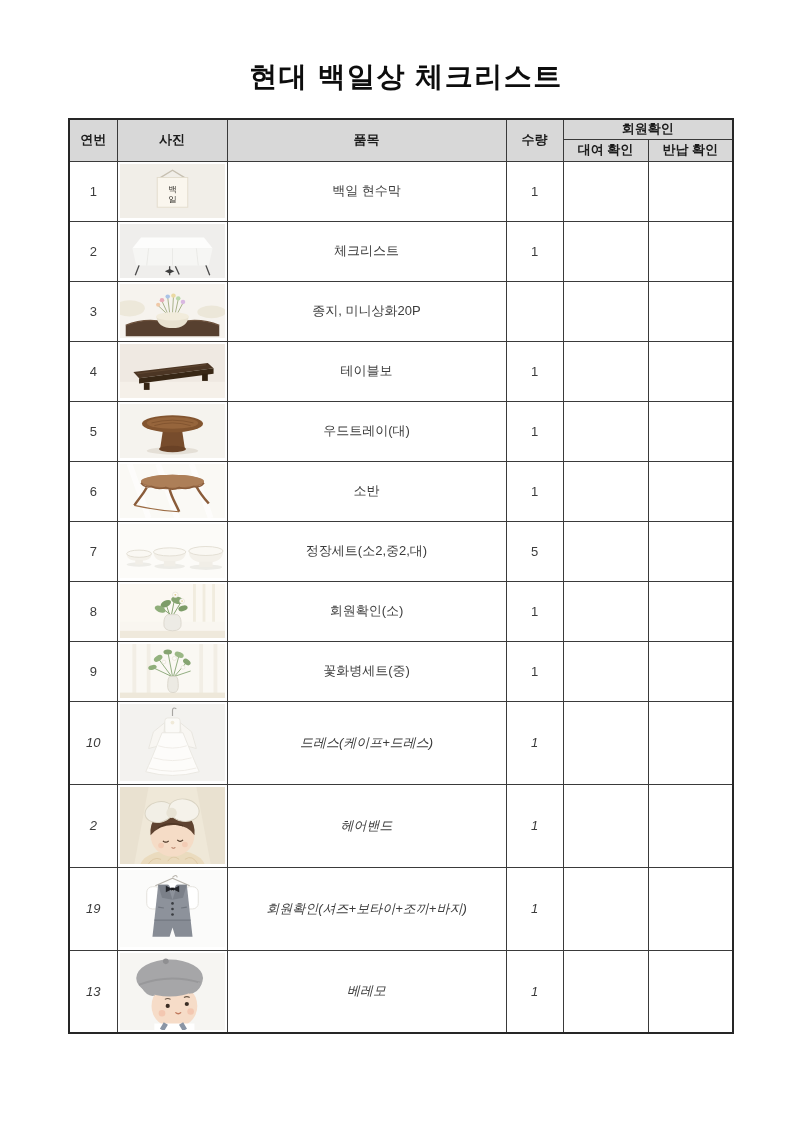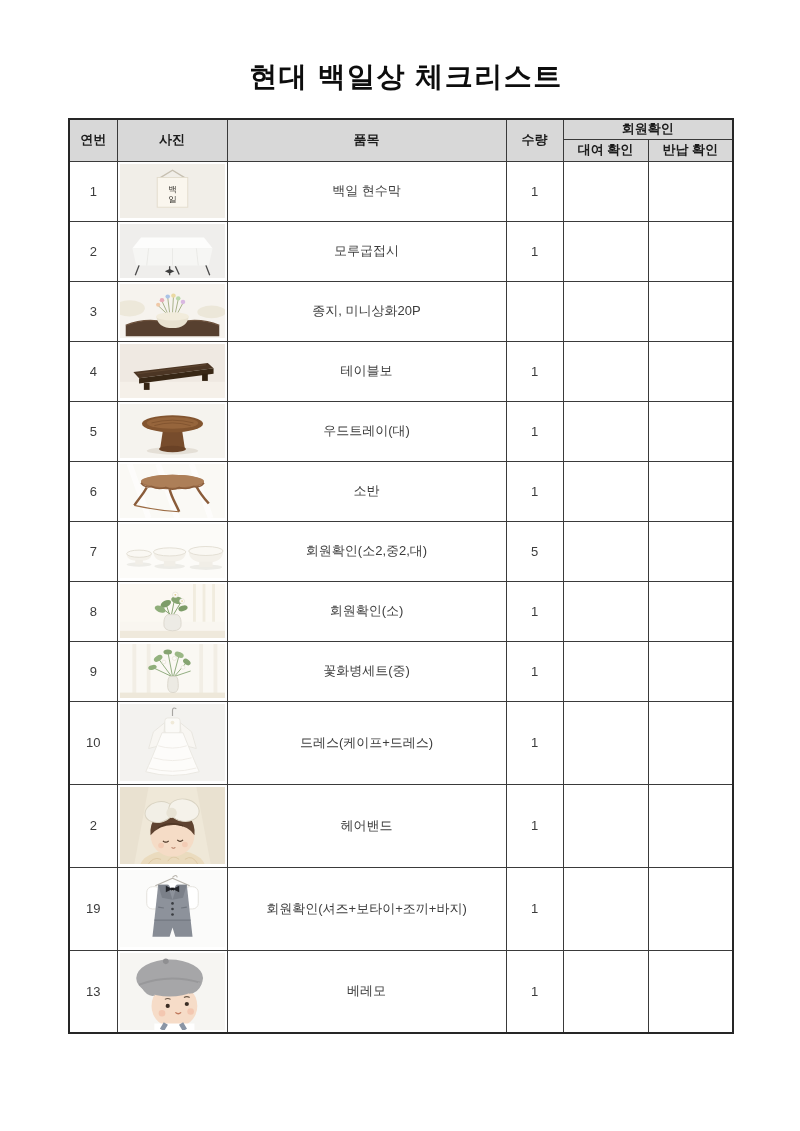--- a/index.html
+++ b/index.html
@@ -29,21 +29,21 @@
     text-align: center; vertical-align: middle;
     overflow: hidden;
   }
   .checklist thead th {
     background: #d8d8d8;
     font-size: 13px; font-weight: 700; color: #1b1b1b;
   }
   .h-top { height: 20px; }
   .h-sub { height: 22px; }
   tr.row { height: 60px; }
-  tr.row.tall { height: 83px; }
+  tr.row.tall { height: 83px; font-style: italic; }
   td.no-cell, td.qty-cell, td.item-cell {
     font-size: 13px; color: #3c3c3c;
   }
   td.photo-cell { padding: 2px; background: #ffffff; }
   .photo-box { width: 100%; }
   .photo-box.short { height: 54px; }
   .photo-box.tall  { height: 77px; }
   .photo-box svg { width: 100%; height: 100%; display: block; }
   .dotted-left { border-left: 1px dotted #8a8a8a !important; }
 </style>
@@ -100,21 +100,21 @@
             <svg viewBox="0 0 110 60" preserveAspectRatio="none" xmlns="http://www.w3.org/2000/svg">
               <rect width="110" height="60" fill="#efeeec"></rect>
               <polygon points="22,15 88,15 97,27 13,27" fill="#fdfdfc"></polygon>
               <polygon points="13,27 97,27 93,46 17,46" fill="#f6f6f4"></polygon>
               <path d="M30 27 L28 46 M55 27 L55 46 M80 27 L82 46" stroke="#e8e8e5" stroke-width="1"></path>
               <path d="M20 46 L16 57 M90 46 L94 57 M52 47 L52 57 M58 47 L62 56" stroke="#4c4c4c" stroke-width="1.4" fill="none"></path>
               <polygon points="52,50 57,52.5 52,55 47,52.5" fill="#3d3d3d"></polygon>
             </svg>
           </div>
         </td>
-        <td class="item-cell">모루굽접시</td>
+        <td class="item-cell">체크리스트</td>
         <td class="qty-cell">1</td>
         <td class="check-cell"></td>
         <td class="check-cell dotted-left"></td>
       </tr>
       <tr class="row">
         <td class="no-cell">3</td>
         <td class="photo-cell">
           <div class="photo-box short">
             <svg viewBox="0 0 110 60" preserveAspectRatio="none" xmlns="http://www.w3.org/2000/svg">
               <rect width="110" height="60" fill="#f6f3ee"></rect>
@@ -213,21 +213,21 @@
               <rect x="16" y="40" width="8" height="5" fill="#f1eee7"></rect>
               <path d="M35 31 Q35 42 52 42 Q69 42 69 31" fill="#f4f1ea"></path>
               <ellipse cx="52" cy="31" rx="17" ry="4.5" fill="#faf8f3" stroke="#e2ded3"></ellipse>
               <rect x="46" y="41" width="12" height="6" fill="#f1eee7"></rect>
               <path d="M72 30 Q72 43 90 43 Q108 43 108 30" fill="#f4f1ea"></path>
               <ellipse cx="90" cy="30" rx="18" ry="5" fill="#faf8f3" stroke="#e2ded3"></ellipse>
               <rect x="83" y="42" width="14" height="6" fill="#f1eee7"></rect>
             </svg>
           </div>
         </td>
-        <td class="item-cell">회원확인(소2,중2,대)</td>
+        <td class="item-cell">정장세트(소2,중2,대)</td>
         <td class="qty-cell">5</td>
         <td class="check-cell"></td>
         <td class="check-cell dotted-left"></td>
       </tr>
       <tr class="row">
         <td class="no-cell">8</td>
         <td class="photo-cell">
           <div class="photo-box short">
             <svg viewBox="0 0 110 60" preserveAspectRatio="none" xmlns="http://www.w3.org/2000/svg">
               <rect width="110" height="60" fill="#f9f6f0"></rect>

